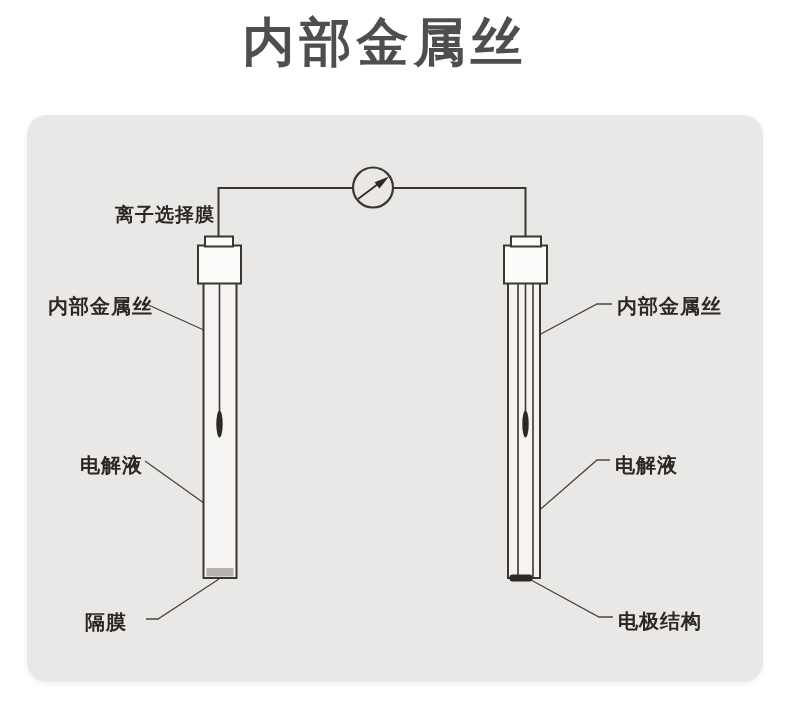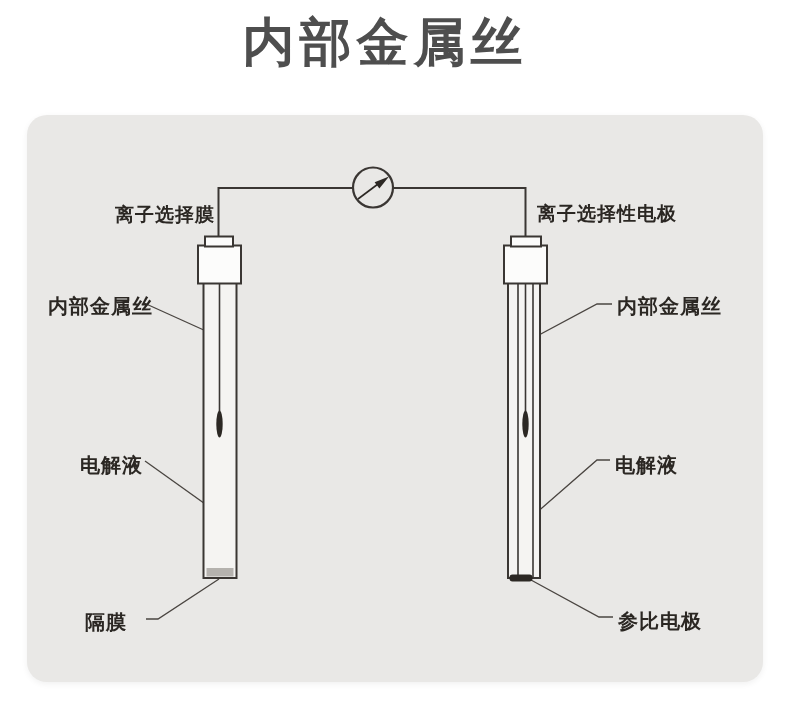--- a/index.html
+++ b/index.html
@@ -92,27 +92,26 @@
 
     <g>
       <circle cx="373" cy="187.5" r="20" fill="#e9e8e6" stroke="#3a3633" stroke-width="2.2"></circle>
       <line x1="358" y1="199" x2="380" y2="182.5" stroke="#2c2824" stroke-width="1.6"></line>
       <polygon points="389,176.5 379.4,188.6 374.6,182.2" fill="#2c2824"></polygon>
     </g>
   </svg>
 
   <div class="lbl name right-align" style="left:115px; top:205px; width:98px;">离子选择膜</div>
 
-  <div class="lbl name" style="left:537px; top:204px;">离子选择性电极</div>
 
   <div class="lbl part right-align" style="left:48px; top:295px; width:95px;">内部金属丝</div>
 
   <div class="lbl part right-align" style="left:48px; top:454px; width:95px;">电解液</div>
 
   <div class="lbl part right-align" style="left:32px; top:611px; width:95px;">隔膜</div>
 
   <div class="lbl part" style="left:617px; top:295px;">内部金属丝</div>
 
   <div class="lbl part" style="left:615px; top:454px;">电解液</div>
 
-  <div class="lbl part" style="left:618px; top:610px;">参比电极</div>
+  <div class="lbl part" style="left:618px; top:610px;">电极结构</div>
 
 </div>
 
 </body></html>

